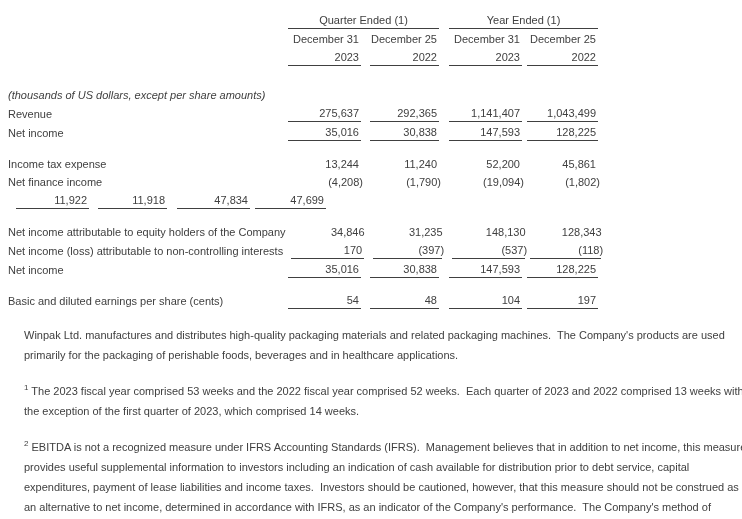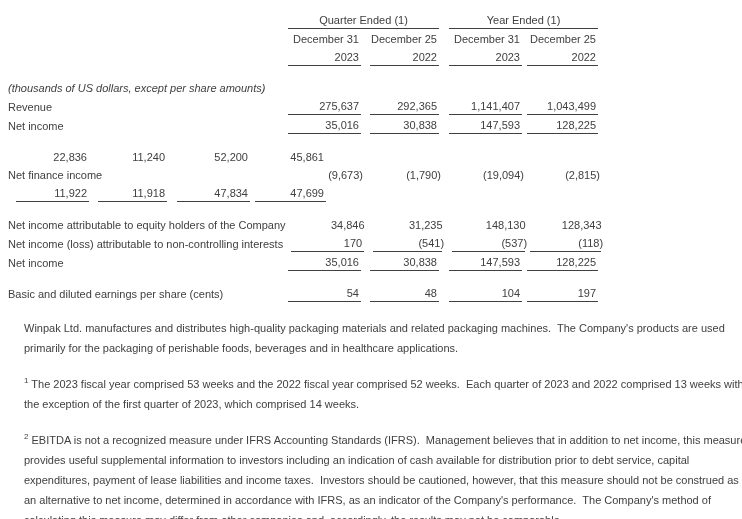--- a/index.html
+++ b/index.html
@@ -55,21 +55,21 @@
   }
   .g1 { width: 151px; margin-left: 8px; }
   .g2 { width: 149px; margin-left: 10px; }
   .h21 { height: 21px; }
   .h18 { height: 18px; }
   .h19 { height: 19px; }
   .sp13 { height: 13px; }
   .sp12 { height: 12px; }
   .units {
     font-style: italic;
-    margin-top: 12px;
+    margin-top: 19px;
   }
   
   .para {
     margin: 16px;
     width: 727px;
     line-height: 20px;
     white-space: pre-wrap;
   }
   .p-company { margin-top: 16px; }
   .p-fn1 { margin-top: 16px; }
@@ -139,47 +139,48 @@
         <span class="val">147,593</span>
       </div>
     <div class="cell c4 u">
         <span class="val">128,225</span>
       </div>
   </div>
 
   <div class="sp13"></div>
 
   <div class="trow h18">
+    <div class="lbl">Income tax expense</div>
     <div class="cell c1">
-        <span class="val">22,836</span>
+        <span class="val">13,244</span>
       </div>
     <div class="cell c2">
         <span class="val">11,240</span>
       </div>
     <div class="cell c3">
         <span class="val">52,200</span>
       </div>
     <div class="cell c4">
         <span class="val">45,861</span>
       </div>
   </div>
 
   <div class="trow h18">
     <div class="lbl">Net finance income</div>
     <div class="cell c1">
-        <span class="val" style="margin-right: -4px;">(9,673)</span>
+        <span class="val" style="margin-right: -4px;">(4,208)</span>
       </div>
     <div class="cell c2">
         <span class="val" style="margin-right: -4px; text-align: right;">(1,790)</span>
       </div>
     <div class="cell c3">
         <span class="val" style="margin-right: -4px; text-align: center;">(19,094)</span>
       </div>
     <div class="cell c4">
-        <span class="val" style="margin-right: -4px;">(2,815)</span>
+        <span class="val" style="margin-right: -4px;">(1,802)</span>
       </div>
   </div>
 
   <div class="trow h19">
     <div class="cell c1 u">
         <span class="val">11,922</span>
       </div>
     <div class="cell c2 u">
         <span class="val">11,918</span>
       </div>
@@ -209,21 +210,21 @@
         <span class="val">128,343</span>
       </div>
   </div>
 
   <div class="trow h19">
     <div class="lbl">Net income (loss) attributable to non-controlling interests</div>
     <div class="cell c1 u">
         <span class="val">170</span>
       </div>
     <div class="cell c2 u">
-        <span class="val" style="margin-right: -4px;">(541)</span>
+        <span class="val" style="margin-right: -4px;">(397)</span>
       </div>
     <div class="cell c3 u">
         <span class="val" style="margin-right: -4px;">(537)</span>
       </div>
     <div class="cell c4 u">
         <span class="val" style="margin-right: -4px;">(118)</span>
       </div>
   </div>
 
   <div class="trow h19">

